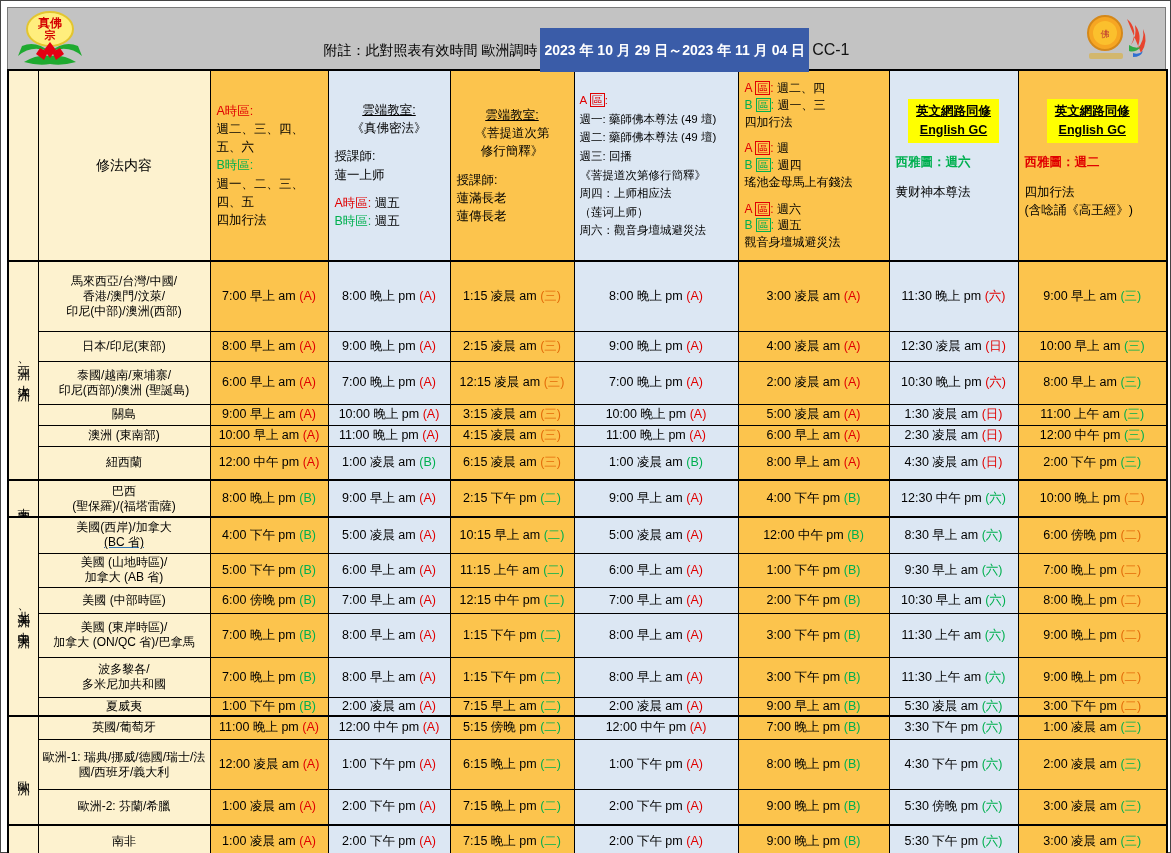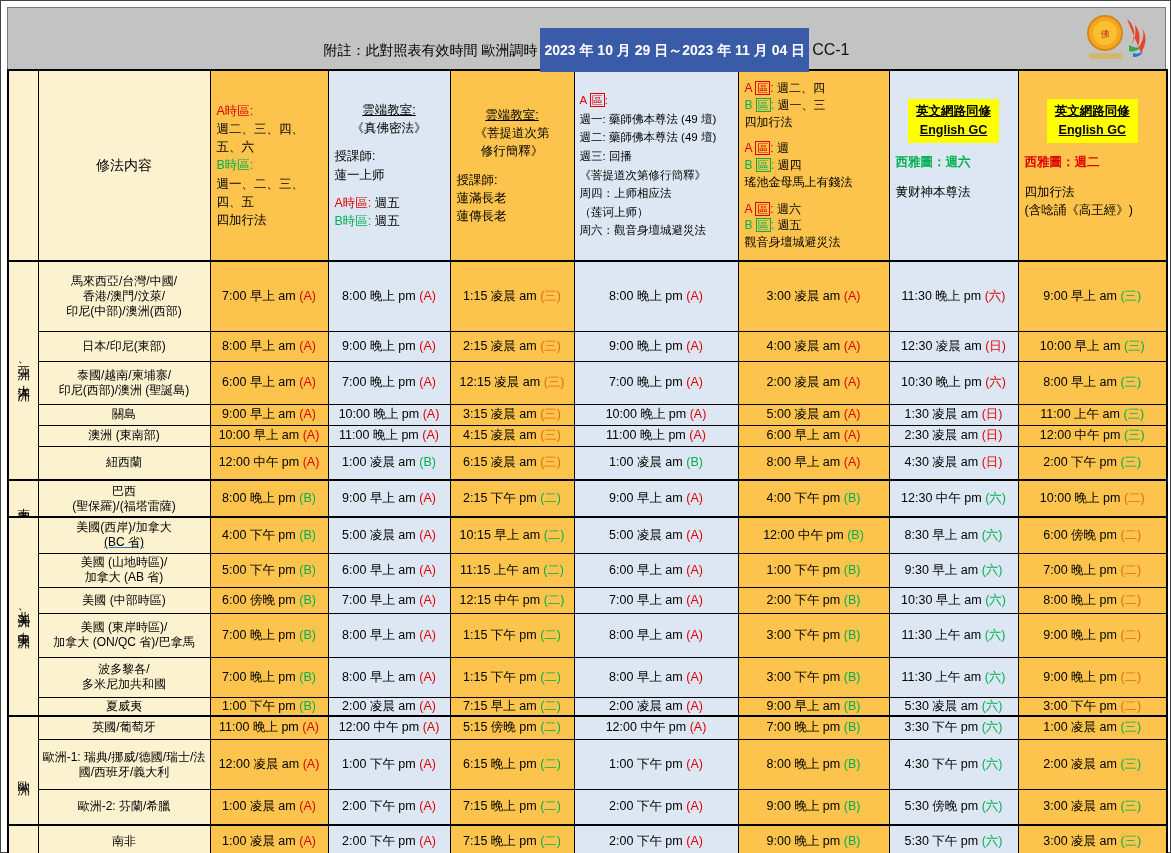--- a/index.html
+++ b/index.html
@@ -45,20 +45,33 @@
   .badge div{text-decoration:underline;}
   .city{font-weight:bold;font-size:12.5px;margin:10px 0 12px 0;}
   .vtop{vertical-align:top;padding-top:26px;}
 </style>
 </head>
 <body>
 
 <div class="page">
 
   <div class="topbar">
+    <span class="logo-left">
+      <svg width="92" height="58" viewBox="0 0 92 58">
+        <ellipse cx="38" cy="19" rx="23" ry="17" fill="#ffee7d" stroke="#e3c52f" stroke-width="2"></ellipse>
+        <text x="38" y="17" font-size="12" font-weight="bold" fill="#d40000" text-anchor="middle" font-family="'Liberation Sans',sans-serif">真佛</text>
+        <text x="38" y="29" font-size="11" font-weight="bold" fill="#d40000" text-anchor="middle" font-family="'Liberation Sans',sans-serif">宗</text>
+        <path d="M6 46 Q20 34 38 42 Q24 30 10 36 Z" fill="#1faa30"></path>
+        <path d="M70 46 Q56 34 38 42 Q52 30 66 36 Z" fill="#1faa30"></path>
+        <path d="M12 52 Q26 44 38 46 Q50 44 64 52 Q50 56 38 54 Q26 56 12 52 Z" fill="#1faa30"></path>
+        <path d="M38 32 l6 8 -6 8 -6 -8 Z" fill="#e40012"></path>
+        <path d="M28 38 l8 4 -4 8 -8 -6 Z" fill="#e40012"></path>
+        <path d="M48 38 l-8 4 4 8 8 -6 Z" fill="#e40012"></path>
+      </svg>
+    </span>
     <div class="note">
       <span>附註：此對照表有效時間 歐洲調時</span><span class="hl">2023 年 10 月 29 日～2023 年 11 月 04 日</span><span class="code">CC-1</span>
     </div>
     <span class="logo-right">
       <svg width="82" height="56" viewBox="0 0 82 56">
         <circle cx="28" cy="22" r="17" fill="#f6a623" stroke="#d4881a" stroke-width="2"></circle>
         <circle cx="28" cy="22" r="12" fill="#fbc02d"></circle>
         <text x="28" y="26" font-size="9" fill="#b33" text-anchor="middle" font-family="'Liberation Sans',sans-serif">佛</text>
         <path d="M50 8 Q62 18 54 34 Q60 26 58 14 Q66 24 60 38 Q68 30 66 18 Q72 30 64 42 Z" fill="#e8432d"></path>
         <path d="M52 34 q6 4 12 2 q-6 6 -12 4 Z" fill="#2faa45"></path>

